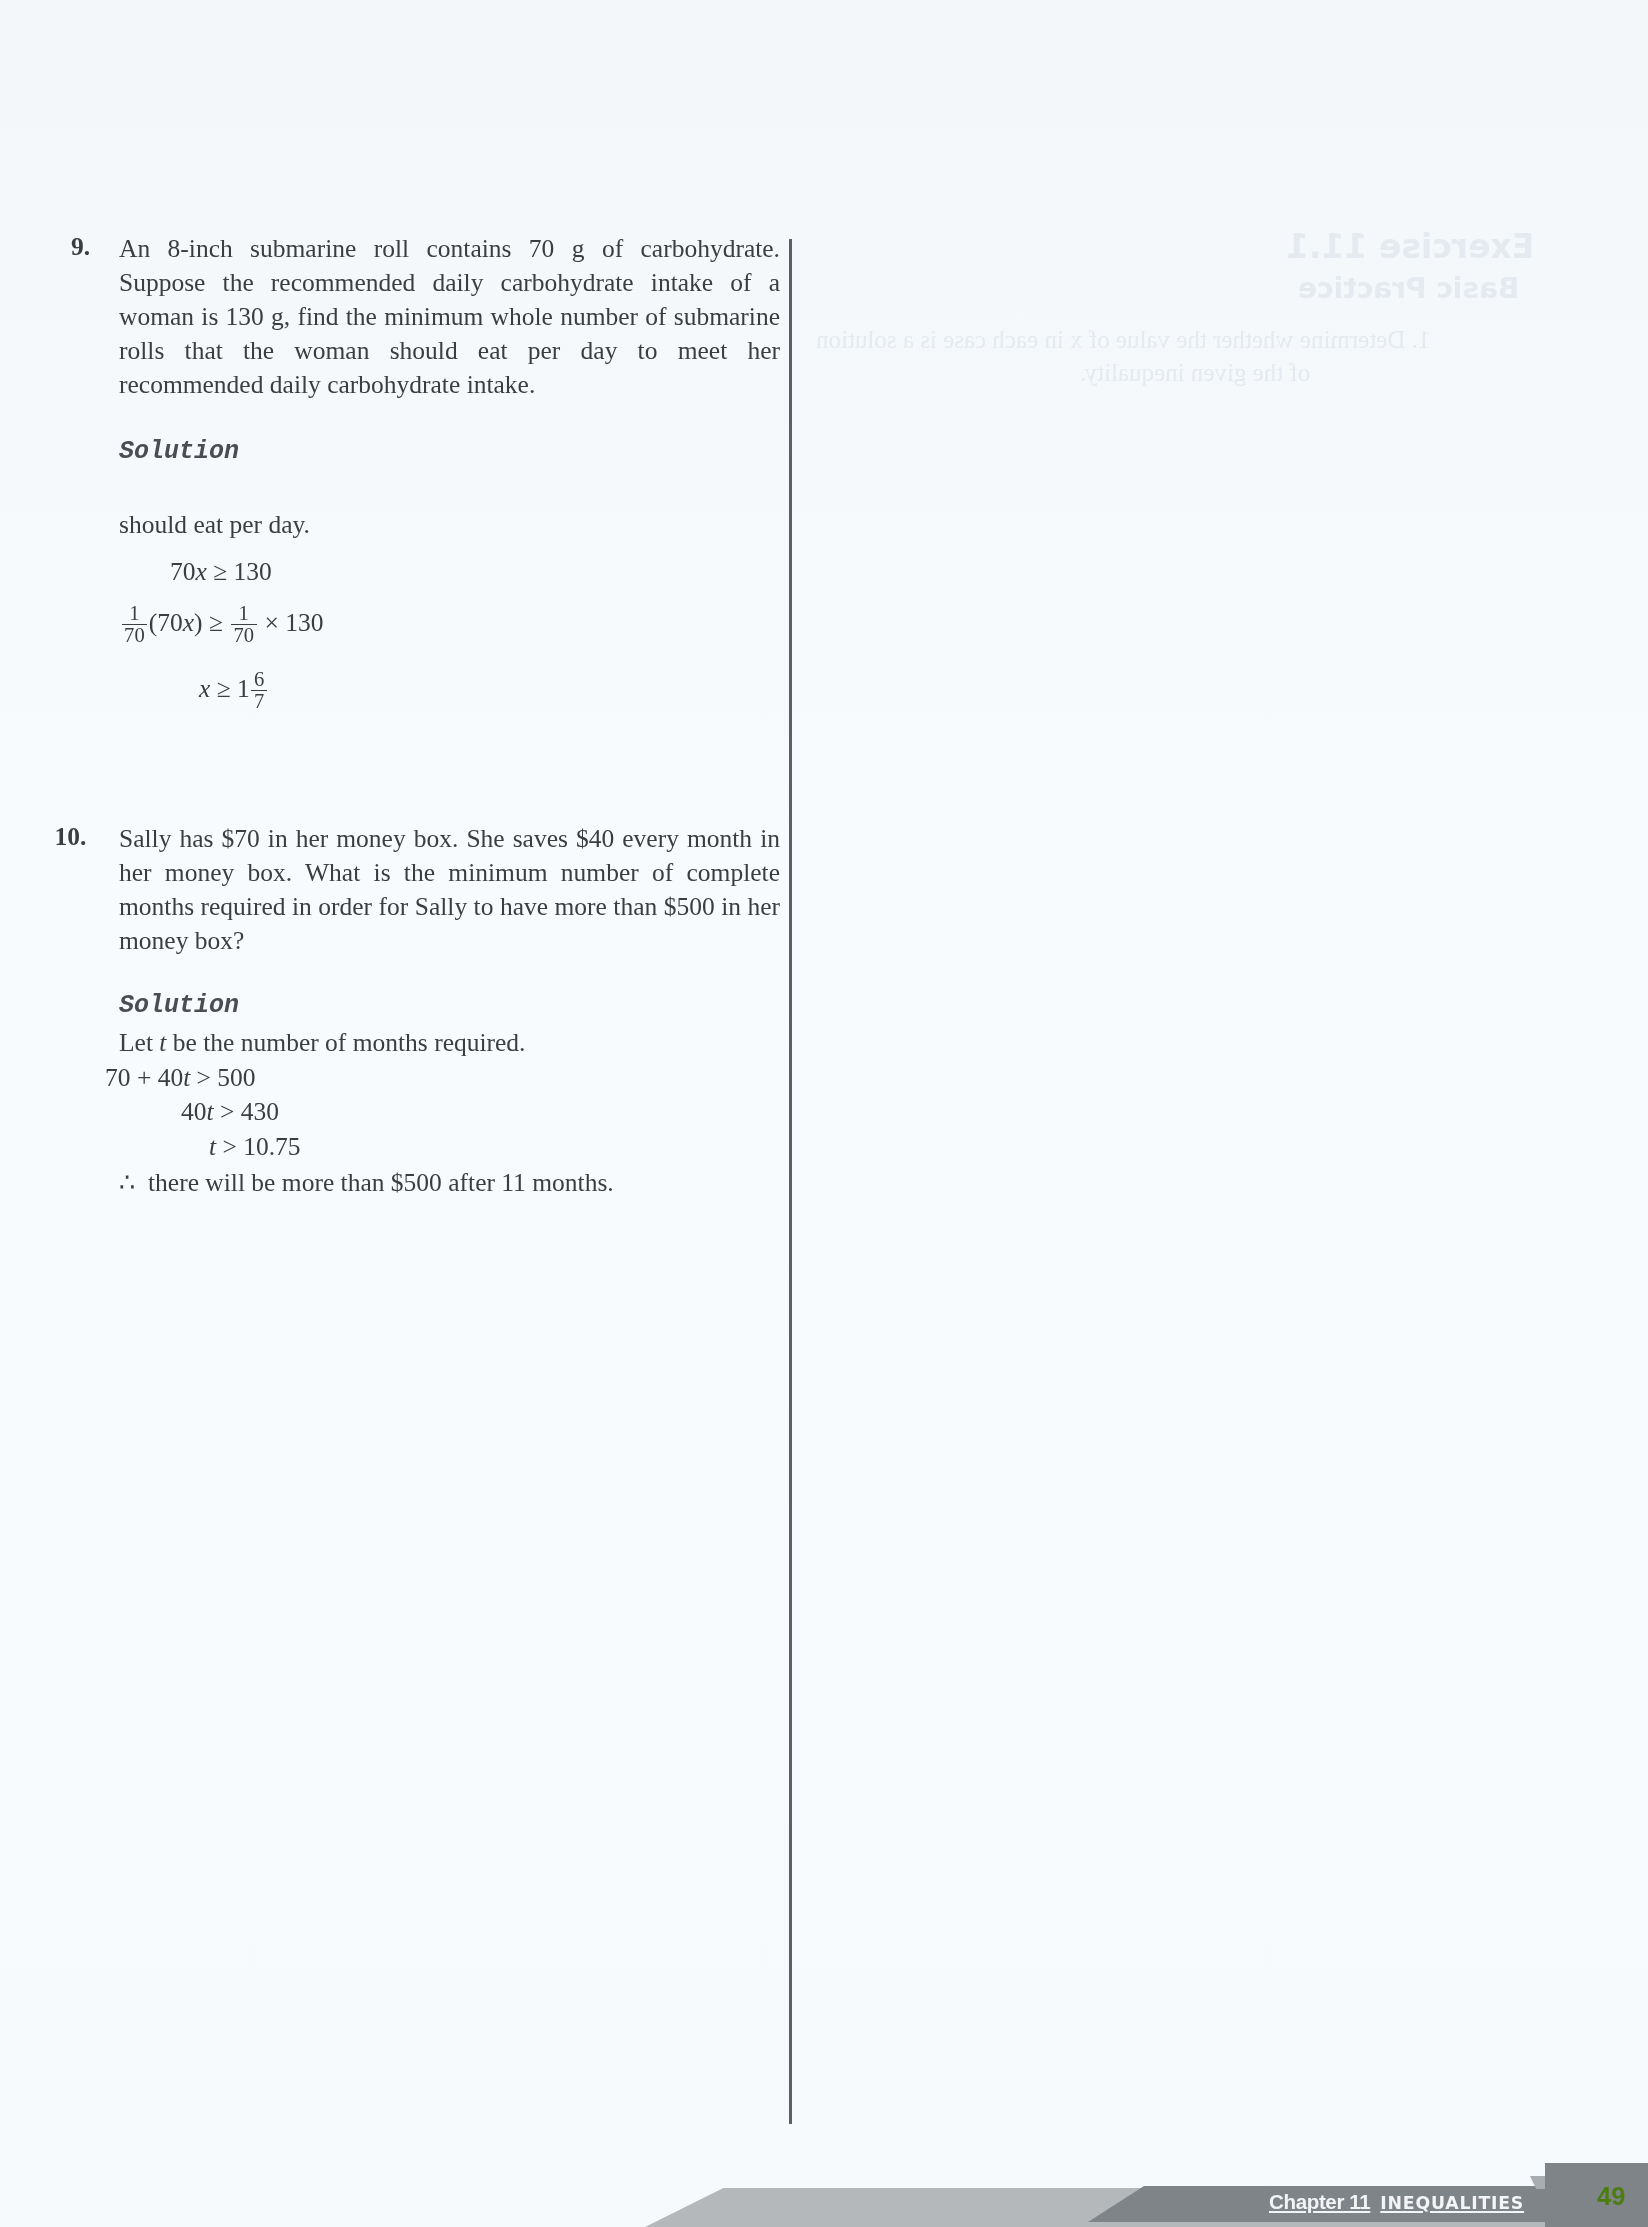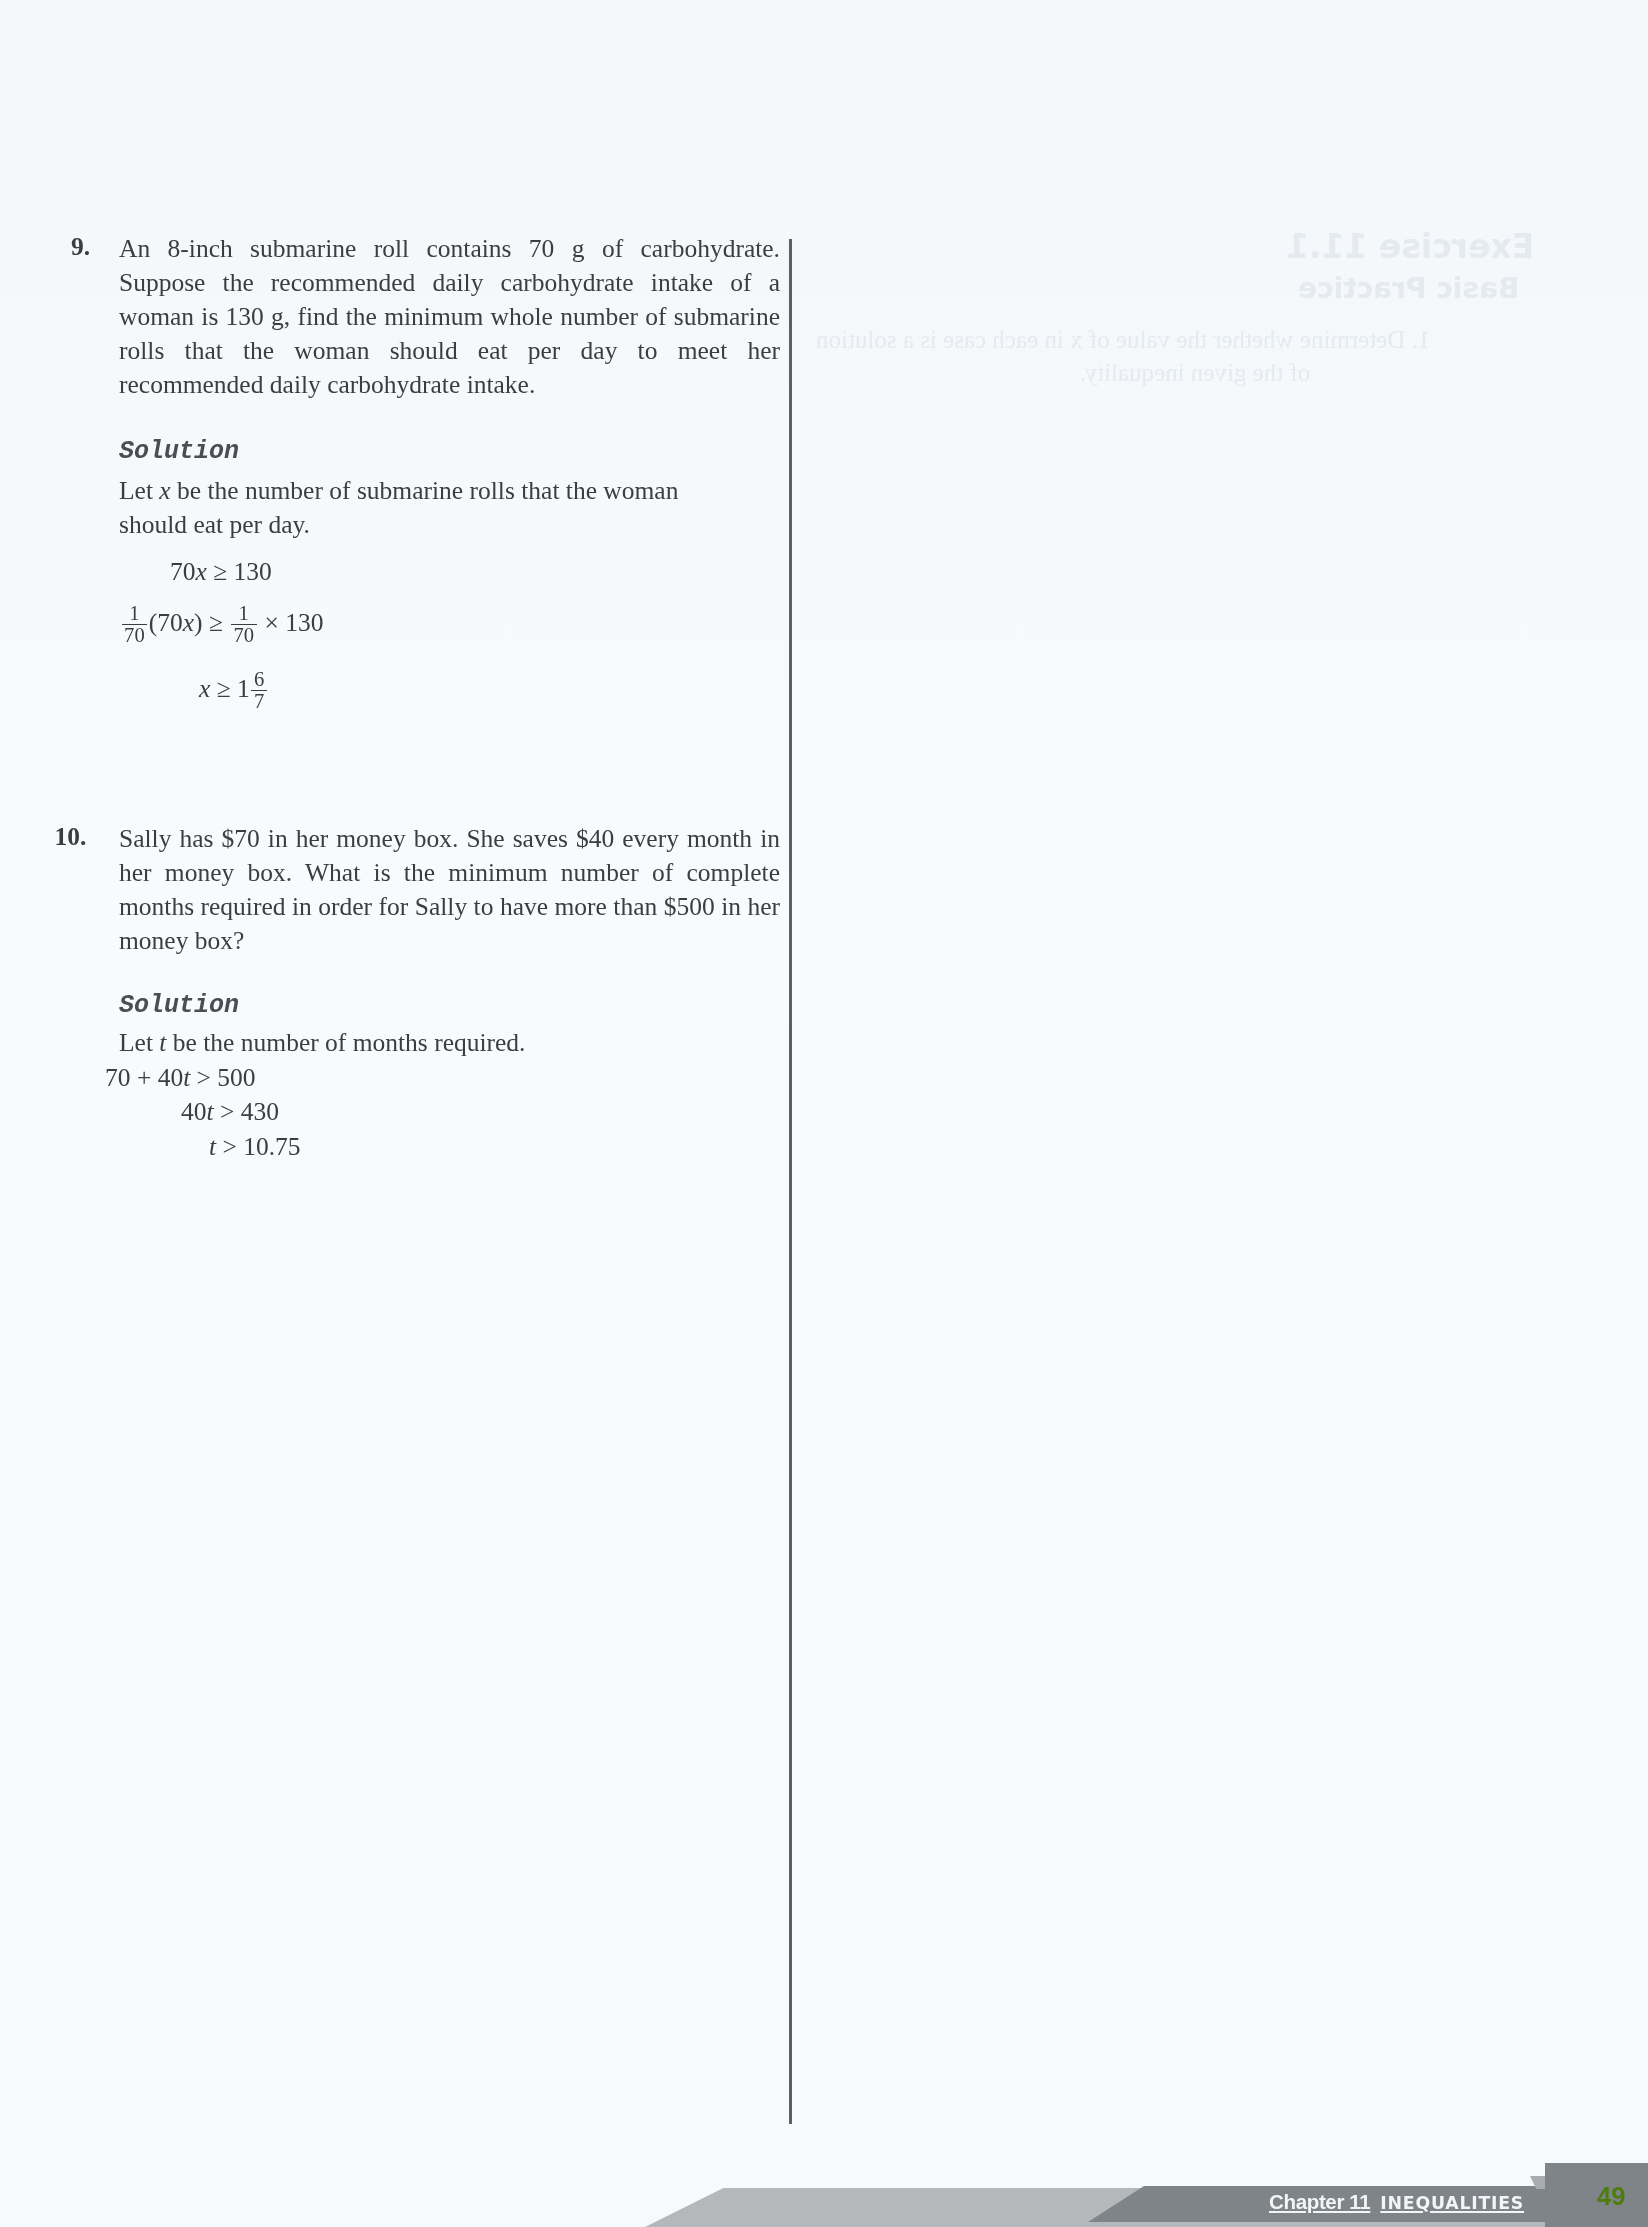--- a/index.html
+++ b/index.html
@@ -59,23 +59,20 @@
 <div class="ghost" style="left:816px; top:326px;">1.   Determine whether the value of x in each case is a solution</div>
 <div class="ghost" style="left:1080px; top:359px;">of the given inequality.</div>
 
 <div class="col" style="top:232px;">
   <span class="qnum">9.</span>
   <div class="qtext">An 8-inch submarine roll contains 70 g of carbohydrate. Suppose the recommended daily carbohydrate intake of a woman is 130 g, find the minimum whole number of submarine rolls that the woman should eat per day to meet her recommended daily carbohydrate intake.</div>
 </div>
 
 <div class="col" style="top:437px; height:346px;">
   <div class="sol-head" style="top:0;">Solution</div>
-  <div class="line" style="left:48px; top:39px;">
-    <span>Let </span><span class="i">x</span><span> be the number of submarine rolls that the woman</span>
-  </div>
   <div class="line" style="left:48px; top:73px;">should eat per day.</div>
 
   <div class="line" style="left:99px; top:120px;">
     <span>70</span><span class="i">x</span><span> ≥ 130</span>
   </div>
 
   <div class="line" style="left:49px; top:166px;">
     <span class="frac"><span class="num">1</span><span class="den">70</span></span><span>(70</span><span class="i">x</span><span>) ≥ </span><span class="frac"><span class="num">1</span><span class="den">70</span></span><span> × 130</span>
   </div>
 
@@ -97,20 +94,23 @@
   </div>
   <div class="line" style="left:34px; top:72px;text-align:right;">
     <span>70 + 40</span><span class="i">t</span><span> &gt; 500</span>
   </div>
   <div class="line" style="left:110px; top:106px;">
     <span>40</span><span class="i">t</span><span> &gt; 430</span>
   </div>
   <div class="line" style="left:138px; top:141px;">
     <span class="i">t</span><span> &gt; 10.75</span>
   </div>
+  <div class="line" style="left:48px; top:176px;">
+    <span>∴</span>&nbsp;&nbsp;<span>there will be more than $500 after 11 months.</span>
+  </div>
 </div>
 
 <div class="divider"></div>
 
 <div class="footer-shadow"></div>
 <div class="footer-bar"></div>
 <div class="footer-notch"></div>
 <div class="footer-tab"></div>
 <div class="footer-text">
   <span class="chapter">Chapter 11</span><span class="topic">INEQUALITIES</span>

